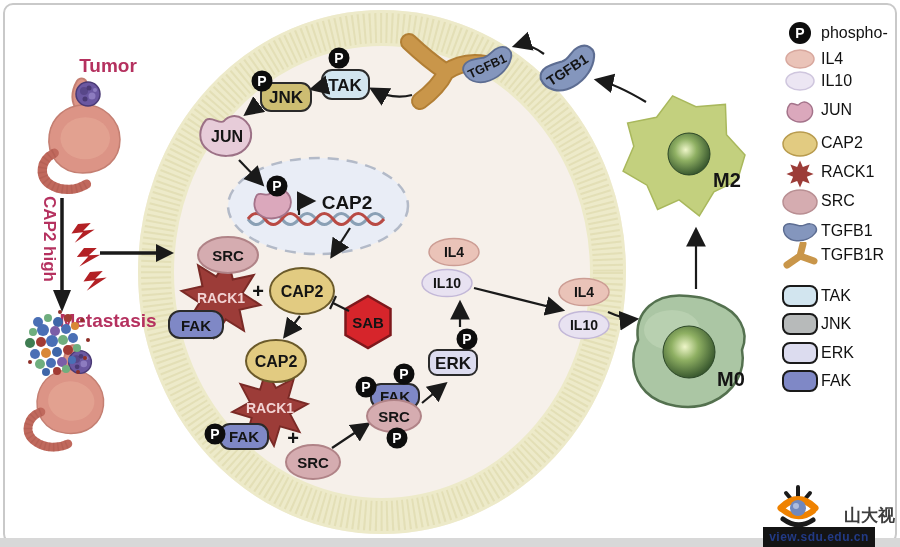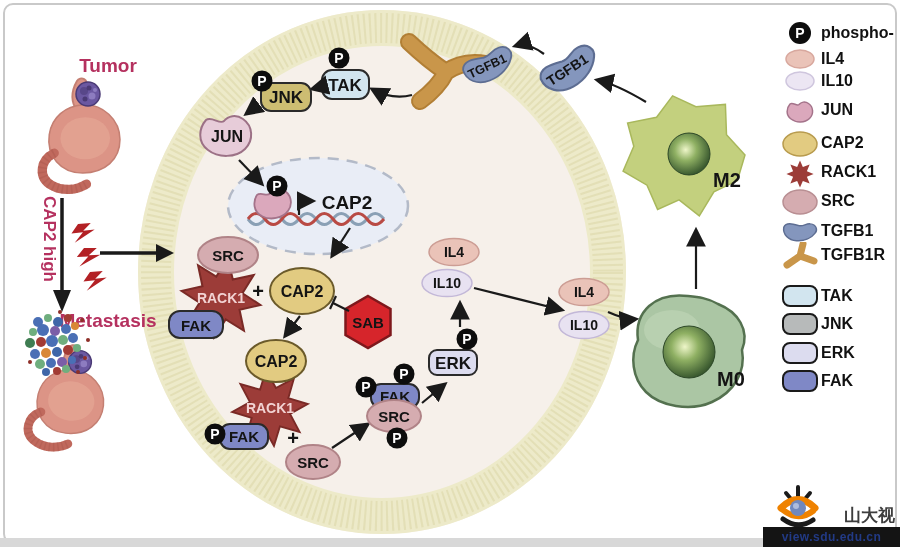--- a/index.html
+++ b/index.html
@@ -10,24 +10,24 @@
   svg.diagram{position:absolute;left:0;top:0;}
   svg text{font-family:"Liberation Sans",sans-serif;}
   .tl{font-weight:bold;fill:#141414;text-anchor:middle;}
   .tw{font-weight:bold;fill:#ffffff;text-anchor:middle;}
   .tp{font-weight:bold;fill:#b5315f;text-anchor:middle;}
   .trk{font-weight:bold;fill:#f2d3d3;text-anchor:middle;}
 
   .legend{position:absolute;top:14px;left:779px;width:120px;height:470px;}
   .legend-row{position:absolute;left:0;display:flex;align-items:center;height:26px;}
   .licon{width:42px;height:26px;flex:0 0 42px;}
-  .llabel{font-size:16px;font-weight:700;color:#111;white-space:nowrap;}
+  .llabel{font-size:16px;font-weight:400;color:#111;white-space:nowrap;}
 
   .wm-name{position:absolute;left:844px;top:504px;font-size:17px;font-weight:bold;color:#3d3d3d;}
-  .wm-bar{position:absolute;left:763px;bottom:0;width:137px;height:20px;background:#141414;
+  .wm-bar{position:absolute;left:763px;bottom:0;width:112px;height:20px;background:#141414;
           display:flex;align-items:center;justify-content:center;}
   .wm-url{font-size:12px;font-weight:bold;color:#223a85;letter-spacing:.5px;}
   .wm-logo{position:absolute;left:776px;top:482px;}
 </style>
 </head>
 <body>
 
 <div class="page">
   <div class="frame"></div>
   <div class="bottom-band"></div>

